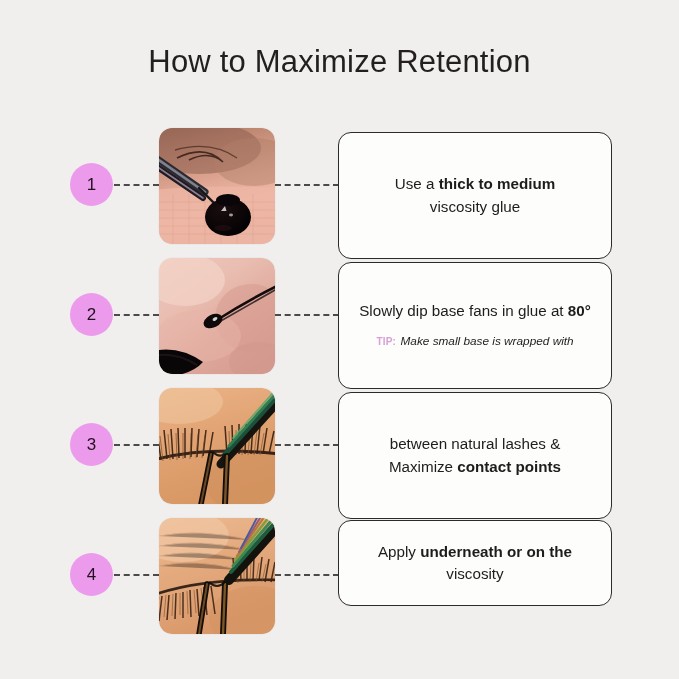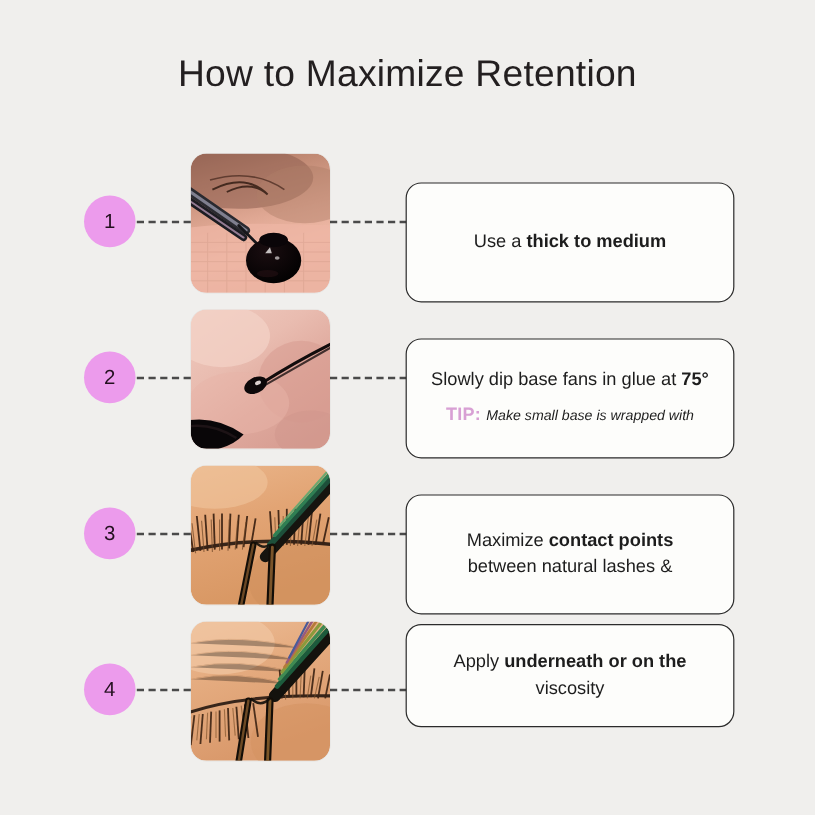--- a/index.html
+++ b/index.html
@@ -90,23 +90,23 @@
     overflow: hidden;
     z-index: 2;
     box-shadow: 0 0 0 0.5px rgba(0,0,0,0.05);
   }
   .thumb svg { display: block; width: 116px; height: 116px; }
 
   
   .card {
     position: absolute;
     left: 338px;
-    top: 24px;
+    top: 4px;
     width: 274px;
-    height: 100px;
+    height: 127px;
     background: #fdfdfb;
     border: 1.6px solid #2b2b2b;
     border-radius: 13px;
     display: flex;
     flex-direction: column;
     align-items: center;
     justify-content: center;
     padding: 6px 16px;
     z-index: 2;
   }
@@ -123,21 +123,21 @@
 
   
   .tip-row {
     margin-top: 7px;
     text-align: center;
     line-height: 1.38;
   }
   .tip-label {
     color: #d8a0d4;
     font-weight: 700;
-    font-size: 15px;
+    font-size: 10px;
     letter-spacing: 0.2px;
   }
   .tip-text {
     color: #1d1d1d;
     font-style: italic;
     font-size: 11.8px;
   }
 </style>
 </head>
 <body>
@@ -198,20 +198,23 @@
           <ellipse cx="72" cy="87" rx="2" ry="1.4" fill="#ded9d8" opacity="0.7"></ellipse>
           <ellipse cx="64" cy="100" rx="9" ry="3" fill="#2a1216" opacity="0.5"></ellipse>
         </g>
       </svg>
     </div>
 
     <div class="card">
       <div class="card-line">
         <span>Use a </span><b>thick to medium</b>
       </div>
+      <div class="card-line">
+        <span>viscosity glue</span>
+      </div>
     </div>
   </div>
 
   <div class="row row-2">
     <div class="step-badge">
       <span>2</span>
     </div>
     <div class="dash dash-left"></div>
     <div class="dash dash-right"></div>
 
@@ -241,21 +244,21 @@
           <ellipse cx="56" cy="61" rx="2.6" ry="1.6" transform="rotate(-26 56 61)" fill="#efe6e3" opacity="0.9"></ellipse>
 
           <path d="M-10 94 Q 18 86 44 104 Q 30 120 -10 120 Z" fill="#090608"></path>
           <path d="M-10 99 Q 14 92 38 107" fill="none" stroke="#2b1c1f" stroke-width="2" opacity="0.6"></path>
         </g>
       </svg>
     </div>
 
     <div class="card">
       <div class="card-line">
-        <span>Slowly dip base fans in glue at </span><b>75°</b>
+        <span>Slowly dip base fans in glue at </span><b>80°</b>
       </div>
       <div class="tip-row">
         <span class="tip-label">TIP:</span>
         <span class="tip-text">Make small base is wrapped with</span>
       </div>
     </div>
   </div>
 
   <div class="row row-3">
     <div class="step-badge">
@@ -334,24 +337,24 @@
           <path d="M52 66 L42 116" stroke="#b5793c" stroke-width="2" stroke-linecap="round" opacity="0.55"></path>
           <path d="M68 68 L66 116" stroke="#120d07" stroke-width="6" stroke-linecap="round"></path>
           <path d="M68 68 L66 116" stroke="#c08443" stroke-width="2.4" stroke-linecap="round" opacity="0.6"></path>
           <path d="M54 64 Q 60 70 66 66" fill="none" stroke="#12100b" stroke-width="2" opacity="0.9"></path>
         </g>
       </svg>
     </div>
 
     <div class="card">
       <div class="card-line">
+        <span>between natural lashes &amp;</span>
+      </div>
+      <div class="card-line">
         <span>Maximize </span><b>contact points</b>
-      </div>
-      <div class="card-line">
-        <span>between natural lashes &amp;</span>
       </div>
     </div>
   </div>
 
   <div class="row row-4">
     <div class="step-badge">
       <span>4</span>
     </div>
     <div class="dash dash-left"></div>
     <div class="dash dash-right"></div>

